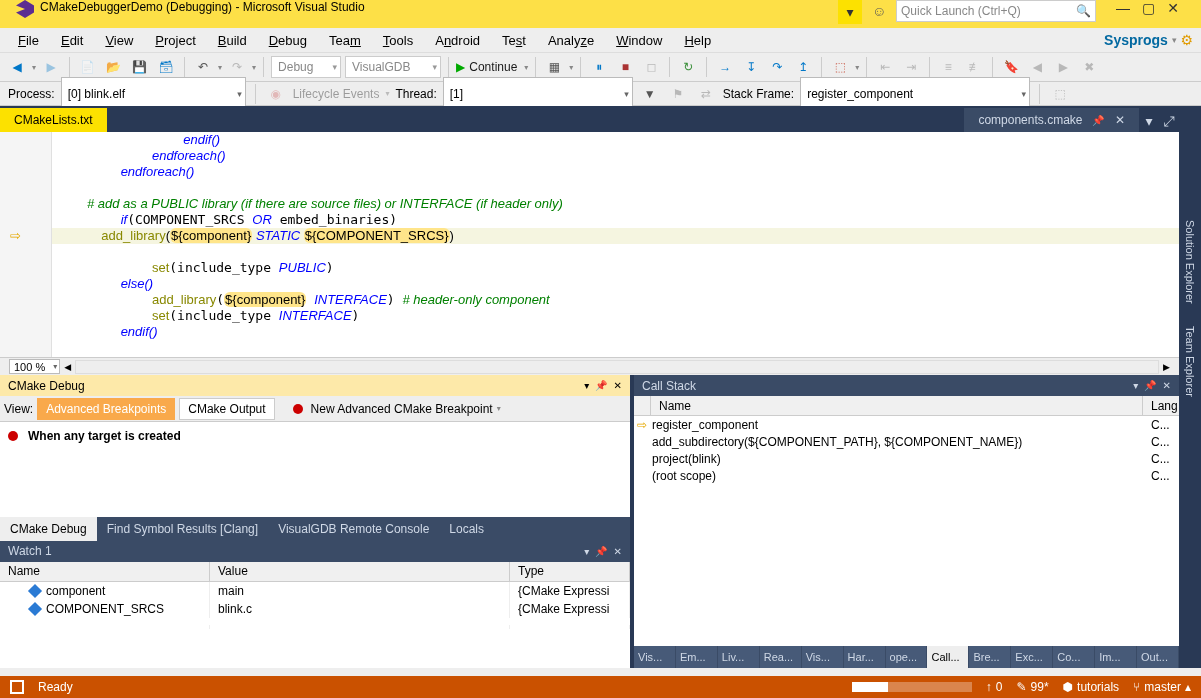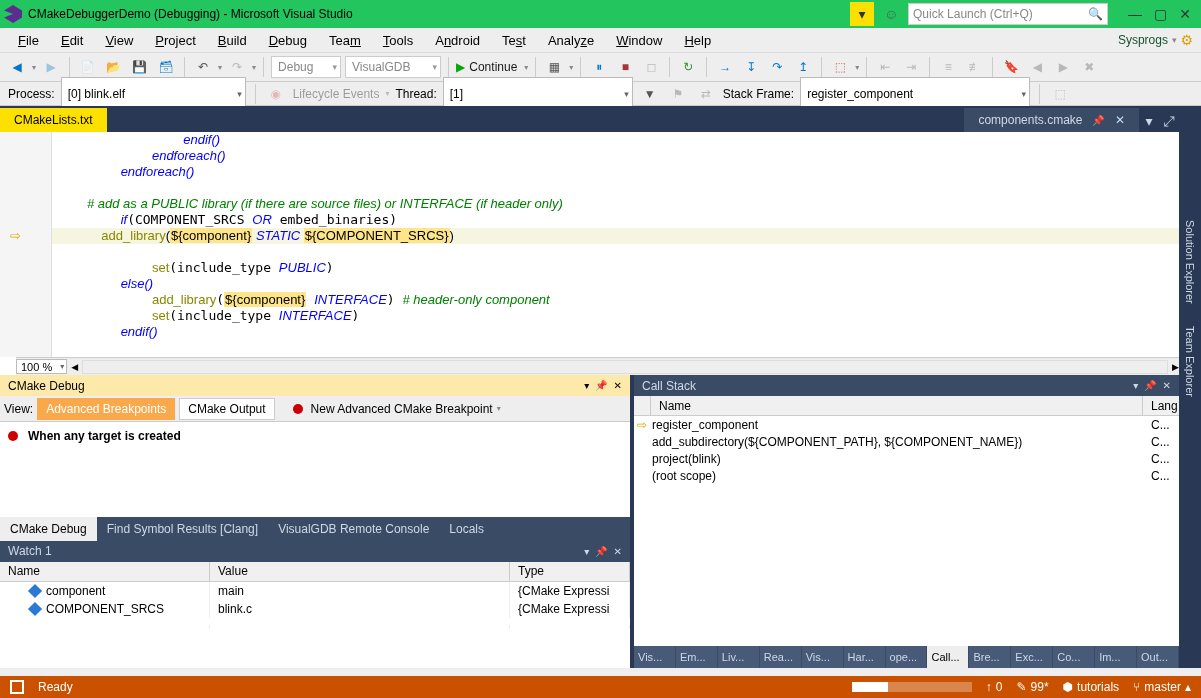--- a/index.html
+++ b/index.html
@@ -1,32 +1,32 @@
 <!DOCTYPE html>
 <html><head>
 <meta charset="utf-8">
 <style>
   *{box-sizing:border-box;margin:0;padding:0;font-family:"Segoe UI",Arial,sans-serif;}
   body{width:1201px;height:698px;overflow:hidden;background:#eee;font-size:12px;color:#000;display:flex;flex-direction:column;}
   
-  .titlebar{height:28px;background:#22c55e;display:flex;align-items:center;padding:0 4px;gap:6px;}
+  .titlebar{height:28px;background:#fde047;display:flex;align-items:flex-start;padding:0 16px;gap:6px;}
   .vs-logo{width:18px;height:18px;background:#5C2D91;display:inline-block;position:relative;clip-path:polygon(0 30%,50% 50%,0 70%,50% 100%,100% 70%,100% 30%,50% 0);}
   .title-text{font-size:12px;}
   .titlebar .spacer{flex:1;}
   .tb-icon{width:22px;height:22px;display:flex;align-items:center;justify-content:center;font-size:14px;color:#555;}
   .yellow-funnel{background:#fce100;color:#333;width:24px;height:24px;display:flex;align-items:center;justify-content:center;font-size:14px;}
   .ql{width:200px;height:22px;border:1px solid #ccc;background:#fff;display:flex;align-items:center;padding:0 4px;color:#888;}
   .ql .mag{margin-left:auto;}
   .win-ctrl{display:flex;gap:12px;padding:0 6px 0 14px;font-size:14px;color:#333;}
   
   .menubar{height:24px;background:#eee;display:flex;align-items:center;padding:0 8px;gap:2px;}
   .menu-item{padding:2px 10px;font-size:13px;}
   .menu-item span.u{text-decoration:underline;}
   .menubar .right{margin-left:auto;display:flex;align-items:center;gap:4px;}
-  .sysprogs{color:#14532d;font-size:12px;}
+  .sysprogs{color:#0369a1;font-size:14px;font-weight:bold;}
   .gear{color:#e09b00;font-size:14px;}
   
   .toolbar{height:30px;background:#eee;border-top:1px solid #ddd;border-bottom:1px solid #ccc;display:flex;align-items:center;padding:0 6px;gap:4px;}
   .tb-btn{width:22px;height:22px;display:flex;align-items:center;justify-content:center;color:#555;border-radius:2px;}
   .tb-sep{width:1px;height:20px;background:#ccc;margin:0 3px;}
   .tb-combo{height:22px;border:1px solid #ccc;background:#fff;color:#888;padding:0 18px 0 6px;display:flex;align-items:center;position:relative;}
   .tb-combo::after{content:"▾";position:absolute;right:3px;color:#999;font-size:9px;}
   .continue-btn{display:flex;align-items:center;gap:4px;color:#1a1a1a;}
   .green-play{color:#0a0;font-size:12px;}
   .blue-ico{color:#0077c8;}
@@ -47,24 +47,24 @@
   
   .right-dock{position:absolute;right:0;top:78px;width:22px;background:#293955;color:#cfd8e6;display:flex;flex-direction:column;align-items:center;padding-top:30px;gap:10px;font-size:11px;}
   .vtext{writing-mode:vertical-rl;text-orientation:mixed;padding:6px 0;}
   
   .editor-area{background:#fff;position:relative;height:243px;}
   .gutter{position:absolute;left:0;top:0;bottom:18px;width:52px;background:#f5f5f5;border-right:1px solid #e0e0e0;}
   .code{font-family:Consolas,monospace;font-size:13px;line-height:16px;padding:0 0 0 58px;white-space:pre;}
   .kw{color:#0000ff;font-style:italic;}
   .cm{color:#008000;font-style:italic;}
   .fn{color:#880;}
-  .var{background:#ffe58a;color:#000;padding:0 1px;}
+  .var{background:#ffe58a;color:#000;padding:0 1px;border-radius:6px;}
   .code-hl{background:#f5f5e0;display:block;margin-left:-58px;padding-left:58px;}
   .bp-arrow{position:absolute;left:10px;color:#e5a800;font-size:13px;}
-  .zoom-bar{position:absolute;bottom:0;left:16px;right:0;height:18px;background:#eee;border-top:1px solid #ccc;display:flex;align-items:center;padding:0 0;font-size:11px;gap:4px;}
+  .zoom-bar{position:absolute;bottom:0;left:0;right:0;height:18px;background:#eee;border-top:1px solid #ccc;display:flex;align-items:center;padding:0 9px;font-size:11px;gap:4px;}
   .zoom-combo{height:15px;border:1px solid #bbb;background:#fff;padding:0 14px 0 4px;position:relative;font-size:11px;display:flex;align-items:center;}
   .zoom-combo::after{content:"▾";position:absolute;right:2px;color:#666;font-size:8px;}
   .scroll-h{flex:1;height:14px;background:#eee;position:relative;border:1px solid #ddd;}
   
   .panel-row{display:flex;height:293px;gap:4px;background:#293955;padding-right:22px;}
   .panel{display:flex;flex-direction:column;background:#4c1d95;}
   .p-left{flex:0 0 630px;}
   .p-right{flex:1;}
   .phead{height:21px;background:#3a4b66;color:#cfd8e6;display:flex;align-items:center;padding:0 8px;font-size:12px;}
   .phead.active{background:#fde9a9;color:#000;}

